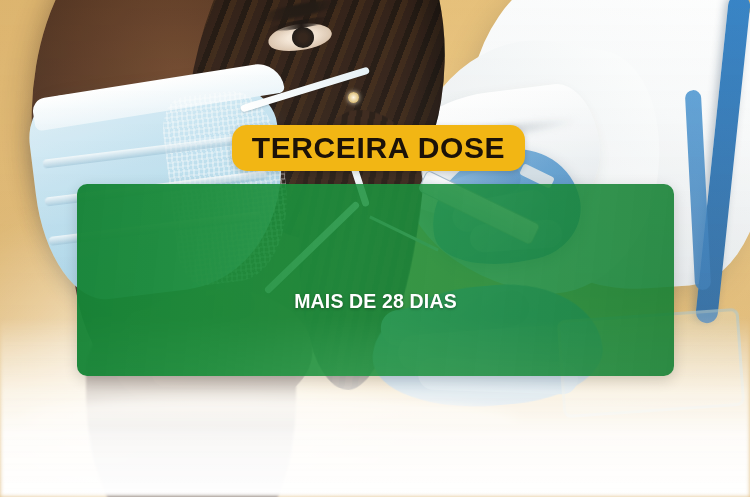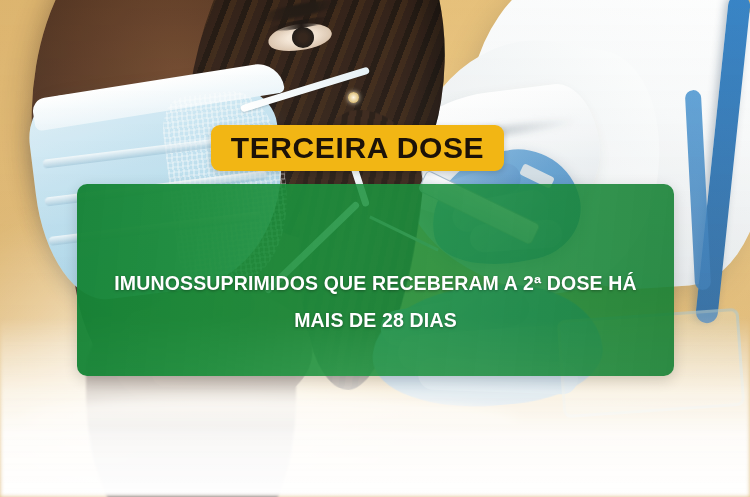--- a/index.html
+++ b/index.html
@@ -425,26 +425,26 @@
     position: absolute;
     inset: 0;
     backdrop-filter: blur(0px);
     background: linear-gradient(180deg, rgba(255,250,240,.05) 0%, rgba(255,252,245,.12) 60%, rgba(255,255,255,.18) 100%);
     pointer-events: none;
   }
 
   
   .badge {
     position: absolute;
-    left: 211px;
+    left: 232px;
     top: 125px;
     width: 293px;
     height: 46px;
     background: #F2B614;
-    border-radius: 9px;
+    border-radius: 15px;
     display: flex;
     align-items: center;
     justify-content: center;
     box-shadow: 0 2px 6px rgba(0,0,0,.18);
   }
   .badge-text {
     color: #1c1208;
     font-size: 30px;
     font-weight: bold;
     letter-spacing: .6px;
@@ -558,18 +558,17 @@
     <div class="bottom-wash"></div>
     <div class="photo-soften"></div>
   </div>
 
   <div class="badge">
     <span class="badge-text">TERCEIRA DOSE</span>
   </div>
 
   <div class="banner">
     <div class="banner-lines">
-      <p class="banner-line">IMUNOSSUPRIMIDOS QUE RECEBERAM A 2ª DOSE HÁ</p>
       <p class="banner-line">MAIS DE 28 DIAS</p>
     </div>
   </div>
 
 </div>
 
 </body></html>

